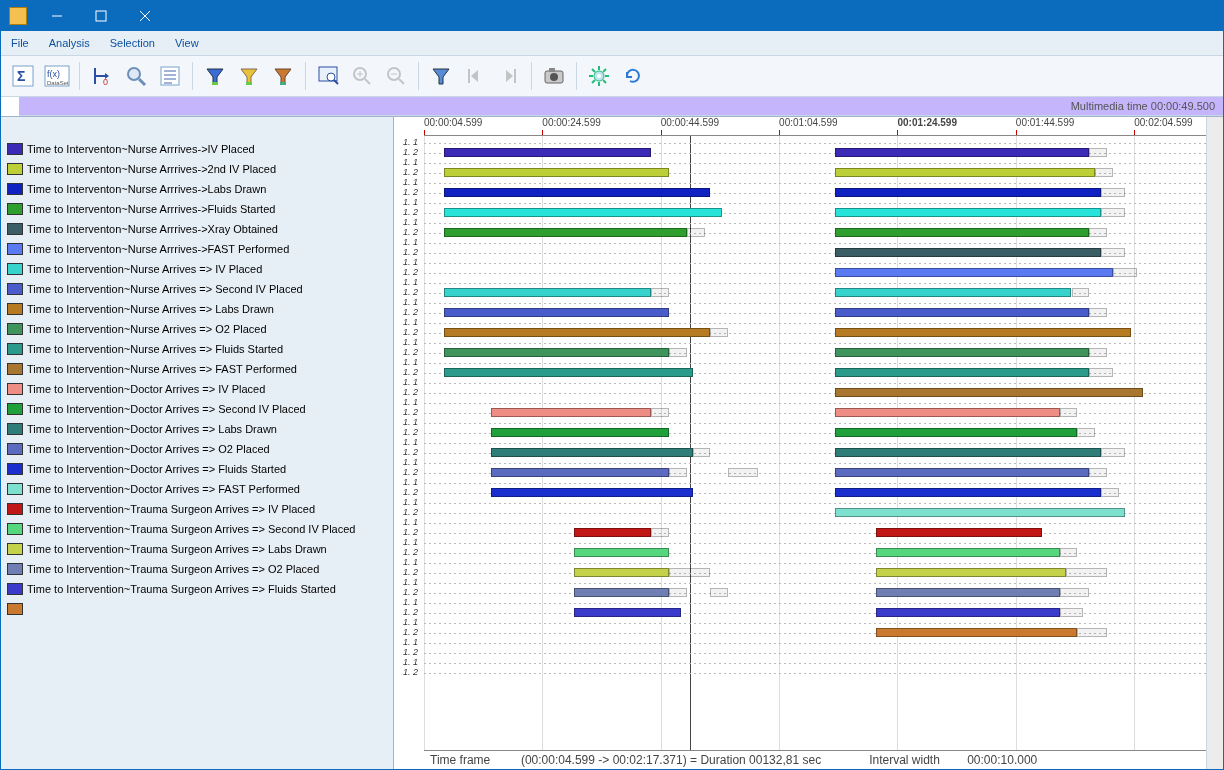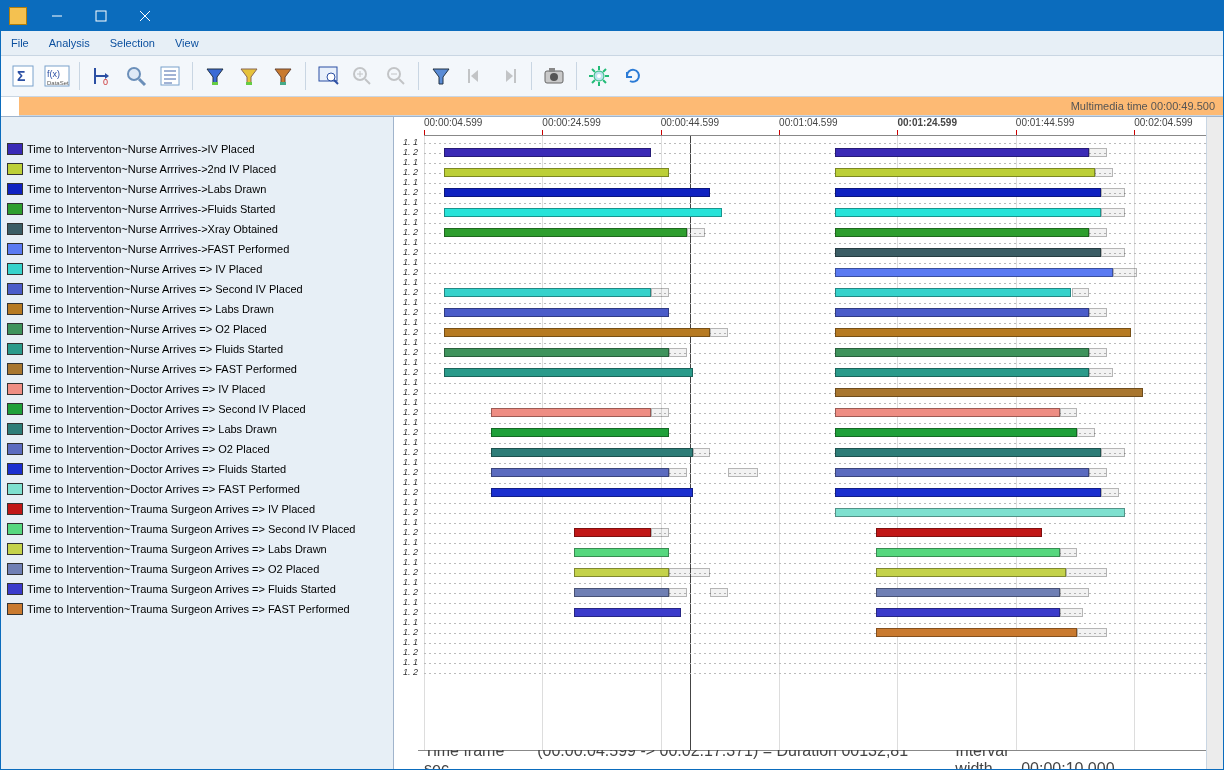--- a/index.html
+++ b/index.html
@@ -8,39 +8,39 @@
 .titlebar .icon{width:16px;height:16px;background:#f4c150;border:1px solid #b07d0a;margin-right:8px;}
 .titlebar .title{flex:1;font-size:12px;}
 .titlebar .winbtn{width:44px;height:28px;display:flex;align-items:center;justify-content:center;cursor:pointer;}
 .titlebar .winbtn svg{fill:none;stroke:#fff;stroke-width:1;}
 .menubar{height:24px;background:#e7eff6;display:flex;align-items:center;border-bottom:1px solid #c9d6e3;}
 .menubar .item{padding:0 10px;line-height:24px;color:#0b4f9e;cursor:pointer;}
 .toolbar{height:40px;background:#f3f7fb;display:flex;align-items:center;border-bottom:1px solid #c9d6e3;padding:0 6px;gap:2px;}
 .tool{width:32px;height:32px;display:flex;align-items:center;justify-content:center;cursor:pointer;border-radius:3px;}
 .tool.dis{opacity:.45;cursor:default;}
 .tsep{width:1px;height:28px;background:#c9d6e3;margin:0 4px;}
-.infobar{height:18px;background:#fdba74;display:flex;justify-content:flex-end;align-items:center;padding-right:8px;color:#555;border-bottom:1px solid #c9d6e3;margin-left:18px;}
+.infobar{height:18px;background:#c4b5fd;display:flex;justify-content:flex-end;align-items:center;padding-right:8px;color:#555;border-bottom:1px solid #c9d6e3;margin-left:18px;}
 .content{flex:1;display:flex;overflow:hidden;border-top:1px solid #a0b4cc;}
 .legend{width:392px;background:#e7eff6;border-right:1px solid #a0b4cc;padding:4px 0 0 0;overflow-y:auto;}
 .legend-row{display:flex;align-items:center;height:20px;padding-left:6px;}
 .swatch{width:14px;height:10px;border:1px solid #333;margin-right:4px;flex:0 0 14px;}
 .legend-row span{white-space:nowrap;}
 .plotarea{flex:1;display:flex;flex-direction:column;position:relative;}
 .rowlabels{position:absolute;left:0;top:18px;width:30px;text-align:right;color:#333;}
 .rowlabel{height:10px;line-height:10px;font-size:9px;padding-right:3px;font-style:italic;}
 .timehead{height:18px;position:relative;margin-left:30px;border-bottom:1px solid #888;}
 .tick{position:absolute;top:0;color:#444;font-size:10px;}
 .tick:before{content:"";position:absolute;left:0;top:13px;width:1px;height:5px;background:#c00;}
 .plot{flex:1;position:relative;margin-left:30px;background:#fff;overflow:hidden;}
 .gridline{position:absolute;top:0;bottom:0;width:1px;background:#ddd;}
 .dashrow{position:absolute;left:0;right:0;height:10px;background-image:repeating-linear-gradient(90deg,#bbb 0 2px,transparent 2px 5px);background-repeat:repeat-x;background-size:5px 1px;background-position:0 center;}
 .bar{position:absolute;height:9px;border:1px solid rgba(0,0,0,.35);box-sizing:border-box;}
 .partial{position:absolute;height:9px;border:1px solid rgba(0,0,0,.25);box-sizing:border-box;background:rgba(0,0,0,.05);}
 .cursorline{position:absolute;top:0;bottom:0;width:1px;background:#444;}
-.status{height:18px;margin-left:24px;border-top:1px solid #888;font-size:16px;color:#444;display:flex;align-items:center;padding-left:6px;}
+.status{height:18px;margin-left:30px;border-top:1px solid #888;font-size:12px;color:#444;display:flex;align-items:center;padding-left:6px;}
 .status span{margin-right:24px;}
 .vscroll{width:16px;background:#ececec;border-left:1px solid #c9d6e3;}
 </style>
 </head>
 <body>
 
 <div class="window">
   <div class="titlebar">
     <div class="icon"></div>
     <div class="winbtn">
@@ -294,21 +294,20 @@
         <div class="legend-row">
           <div class="swatch" style="background: rgb(111, 127, 180);"></div>
           <span>Time to Intervention~Trauma Surgeon Arrives =&gt; O2 Placed</span>
         </div>
         <div class="legend-row">
           <div class="swatch" style="background: rgb(59, 59, 203);"></div>
           <span>Time to Intervention~Trauma Surgeon Arrives =&gt; Fluids Started</span>
         </div>
         <div class="legend-row">
           <div class="swatch" style="background: rgb(201, 122, 47);"></div>
-          <span>Time to Intervention~Trauma Surgeon Arrives =&gt; FAST Performed</span>
         </div>
       </div>
     <div class="plotarea">
       <div class="timehead" id="timehead">
           <div class="tick" style="left: 0px;">00:00:04.599</div>
           <div class="tick" style="left: 118.373px;">00:00:24.599</div>
           <div class="tick" style="left: 236.745px;">00:00:44.599</div>
           <div class="tick" style="left: 355.118px;">00:01:04.599</div>
           <div class="tick" style="left: 473.49px; font-weight: bold;">00:01:24.599</div>
           <div class="tick" style="left: 591.863px;">00:01:44.599</div>

